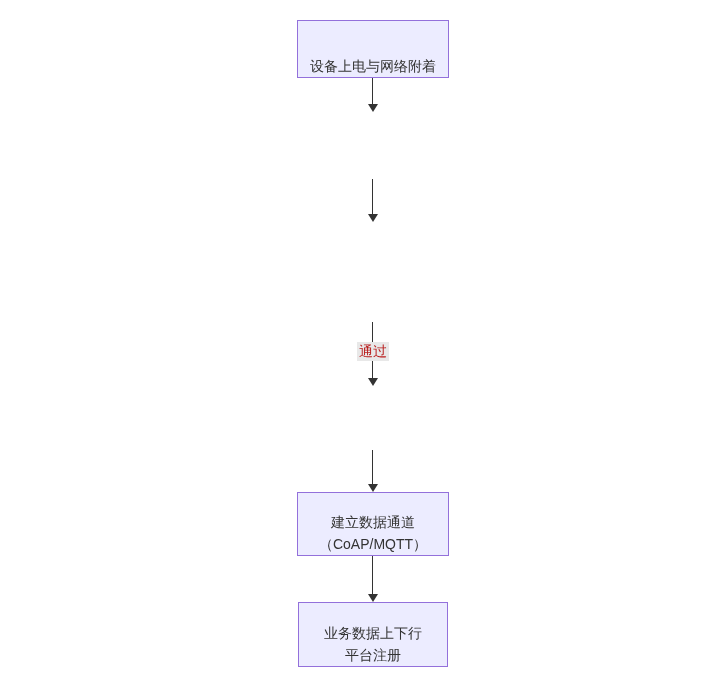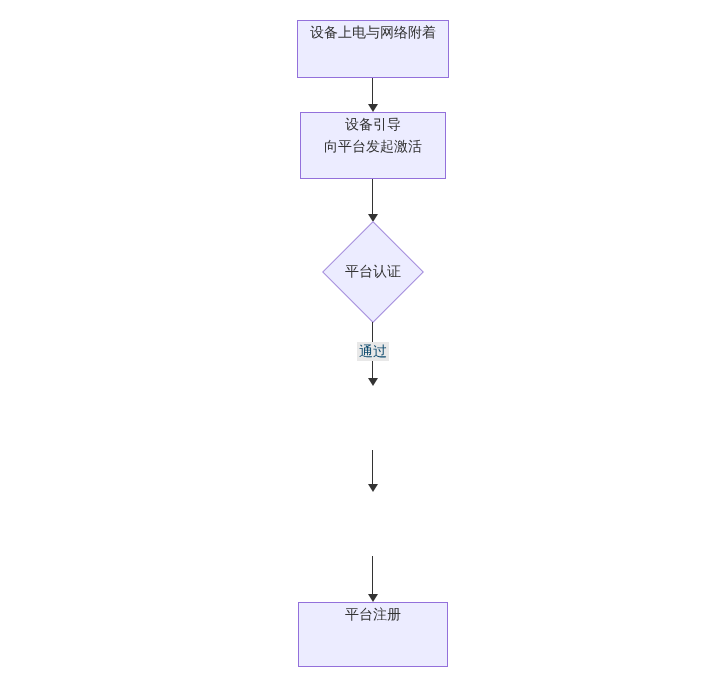--- a/index.html
+++ b/index.html
@@ -18,21 +18,21 @@
   }
   
   .node-rect {
     position: absolute;
     box-sizing: border-box;
     background: #ECECFF;
     border: 1.3px solid #9370DB;
     display: flex;
     flex-direction: column;
     align-items: center;
-    justify-content: flex-start;
+    justify-content: flex-end;
     text-align: center;
     font-size: 14px;
     line-height: 22px;
   }
   .n1 { left: 297px; top: 20px;  width: 152px; height: 58px; }
   .n2 { left: 300px; top: 112px; width: 146px; height: 67px; }
   .n4 { left: 296px; top: 386px; width: 156px; height: 64px; }
   .n5 { left: 297px; top: 492px; width: 152px; height: 64px; }
   .n6 { left: 298px; top: 602px; width: 150px; height: 65px; }
   
@@ -88,53 +88,50 @@
   
   .edge-label {
     position: absolute;
     left: 373px;
     top: 342px;
     transform: translateX(-50%);
     background: #e8e8e8;
     padding: 0 2px;
     font-size: 14px;
     line-height: 19px;
-    color: #0c4a6e;
+    color: #b91c1c;
     white-space: nowrap;
   }
 </style>
 </head>
 <body>
 
 <div class="canvas">
 
   <div class="node-rect n1">
     <span>设备上电与网络附着</span>
   </div>
 
   <div class="arrow a1"></div>
 
-  <div class="node-rect n2">
-    <span>设备引导</span>
-    <span>向平台发起激活</span>
-  </div>
 
   <div class="arrow a2"></div>
 
-  <div class="node-diamond">
-    <div class="shape"></div>
-    <div class="label">平台认证</div>
-  </div>
 
   <div class="arrow a3"></div>
   <div class="edge-label">通过</div>
 
 
   <div class="arrow a4"></div>
 
+  <div class="node-rect n5">
+    <span>建立数据通道</span>
+    <span>（CoAP/MQTT）</span>
+  </div>
 
   <div class="arrow a5"></div>
 
   <div class="node-rect n6">
+    <span>业务数据上下行</span>
     <span>平台注册</span>
   </div>
 
 </div>
 
 </body></html>

